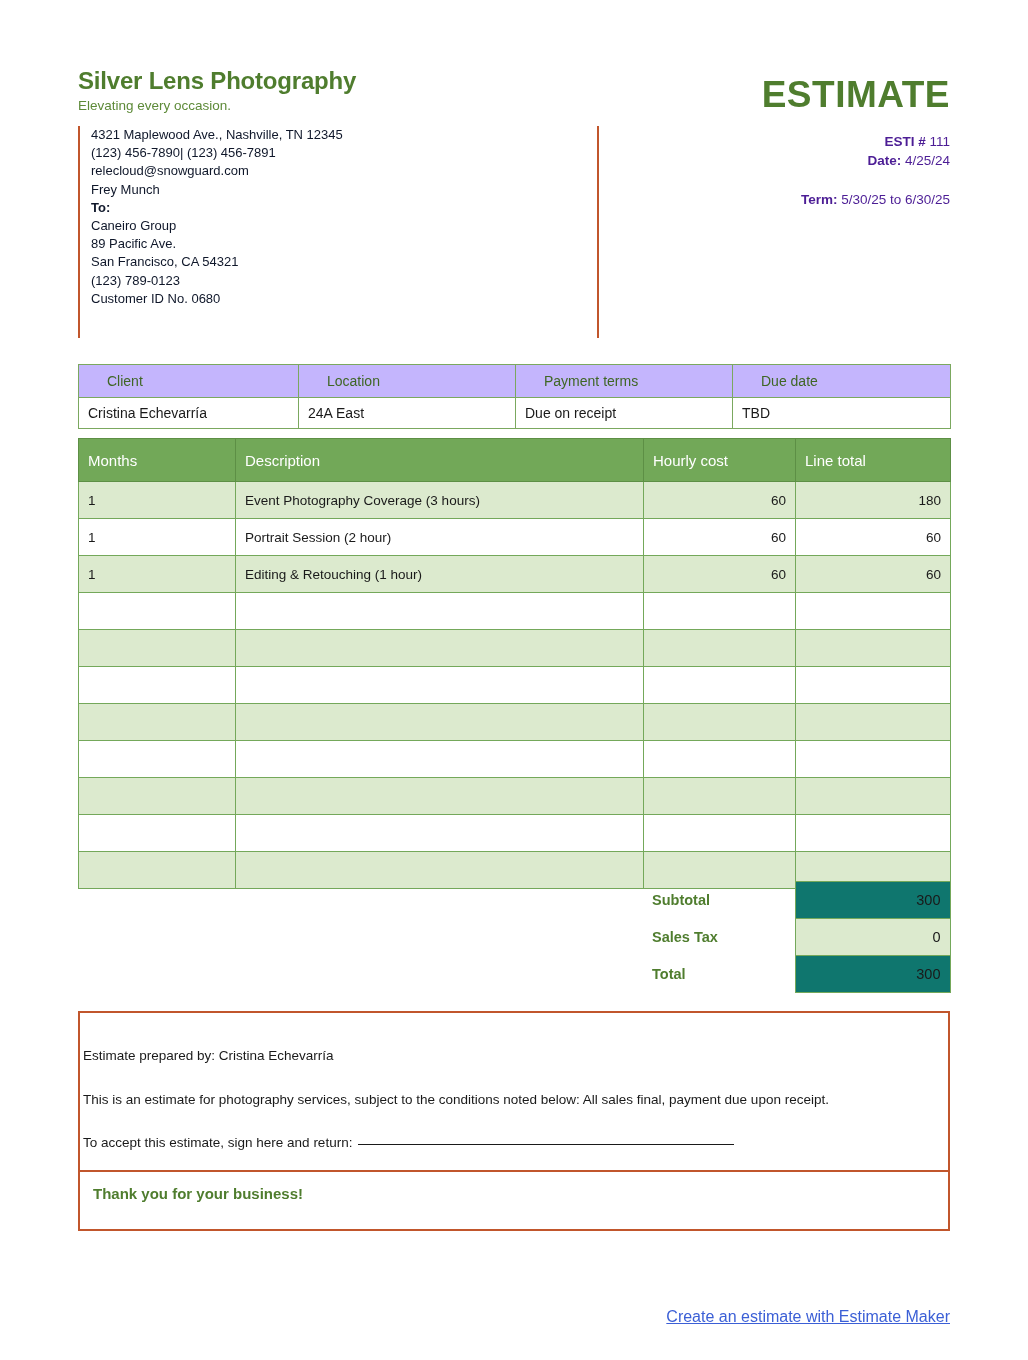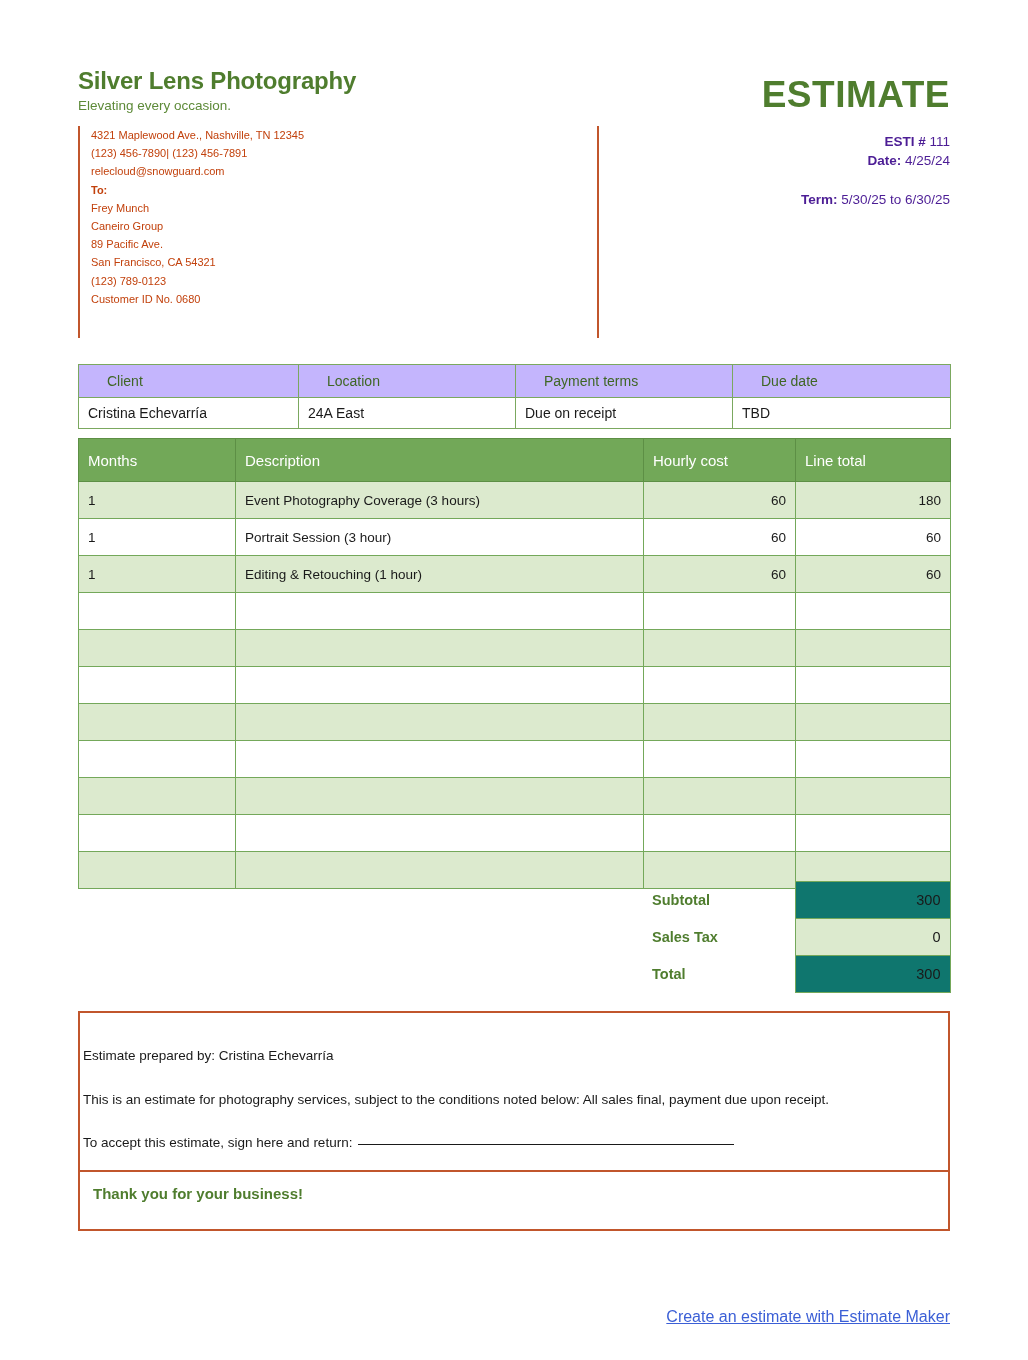--- a/index.html
+++ b/index.html
@@ -49,23 +49,23 @@
     position: absolute;
     left: 0;
     top: 58px;
     width: 520px;
     border-left: 2px solid #c1562c;
     padding-left: 11px;
     height: 212px;
     box-sizing: border-box;
   }
   .addr-line {
-    font-size: 11px;
+    font-size: 13px;
     line-height: 18.2px;
-    color: #c2410c;
+    color: #0f172a;
     white-space: pre;
   }
   .addr-line.bold { font-weight: bold; }
 
   .right-rule {
     position: absolute;
     left: 519px;
     top: 58px;
     width: 0;
     height: 212px;
@@ -248,22 +248,22 @@
 
   <div class="header">
 
     <div class="company-name">Silver Lens Photography</div>
     <div class="company-tagline">Elevating every occasion.</div>
 
     <div class="addr-block">
       <div class="addr-line">4321 Maplewood Ave., Nashville, TN 12345</div>
       <div class="addr-line">(123) 456-7890| (123) 456-7891</div>
       <div class="addr-line">relecloud@snowguard.com</div>
+      <div class="addr-line">Frey Munch</div>
       <div class="addr-line bold">To:</div>
-      <div class="addr-line">Frey Munch</div>
       <div class="addr-line">Caneiro Group</div>
       <div class="addr-line">89 Pacific Ave.</div>
       <div class="addr-line">San Francisco, CA 54321</div>
       <div class="addr-line">(123) 789-0123</div>
       <div class="addr-line">Customer ID No. 0680</div>
     </div>
 
     <div class="right-rule"></div>
 
     <div class="doc-title">ESTIMATE</div>
@@ -323,21 +323,21 @@
     </thead>
     <tbody>
       <tr class="band">
         <td>1</td>
         <td>Event Photography Coverage (3 hours)</td>
         <td class="num">60</td>
         <td class="num">180</td>
       </tr>
       <tr class="plain">
         <td>1</td>
-        <td>Portrait Session (3 hour)</td>
+        <td>Portrait Session (2 hour)</td>
         <td class="num">60</td>
         <td class="num">60</td>
       </tr>
       <tr class="band">
         <td>1</td>
         <td>Editing &amp; Retouching (1 hour)</td>
         <td class="num">60</td>
         <td class="num">60</td>
       </tr>
       <tr class="plain">

